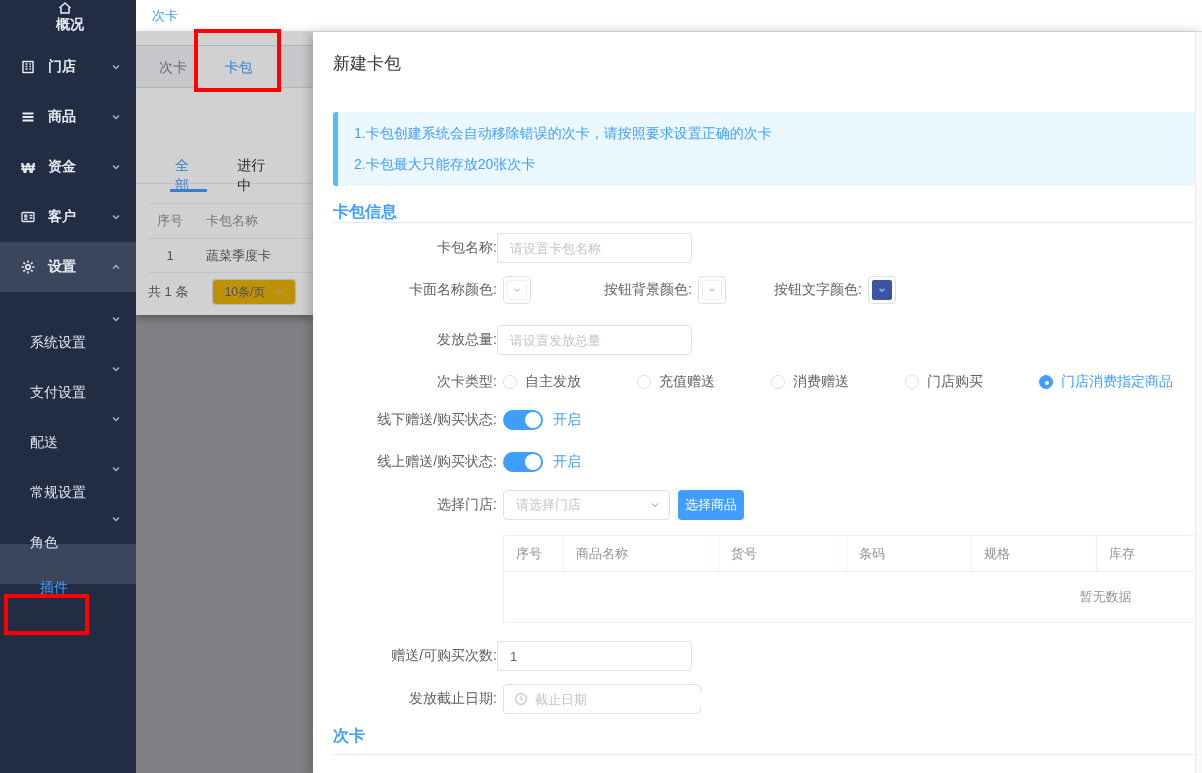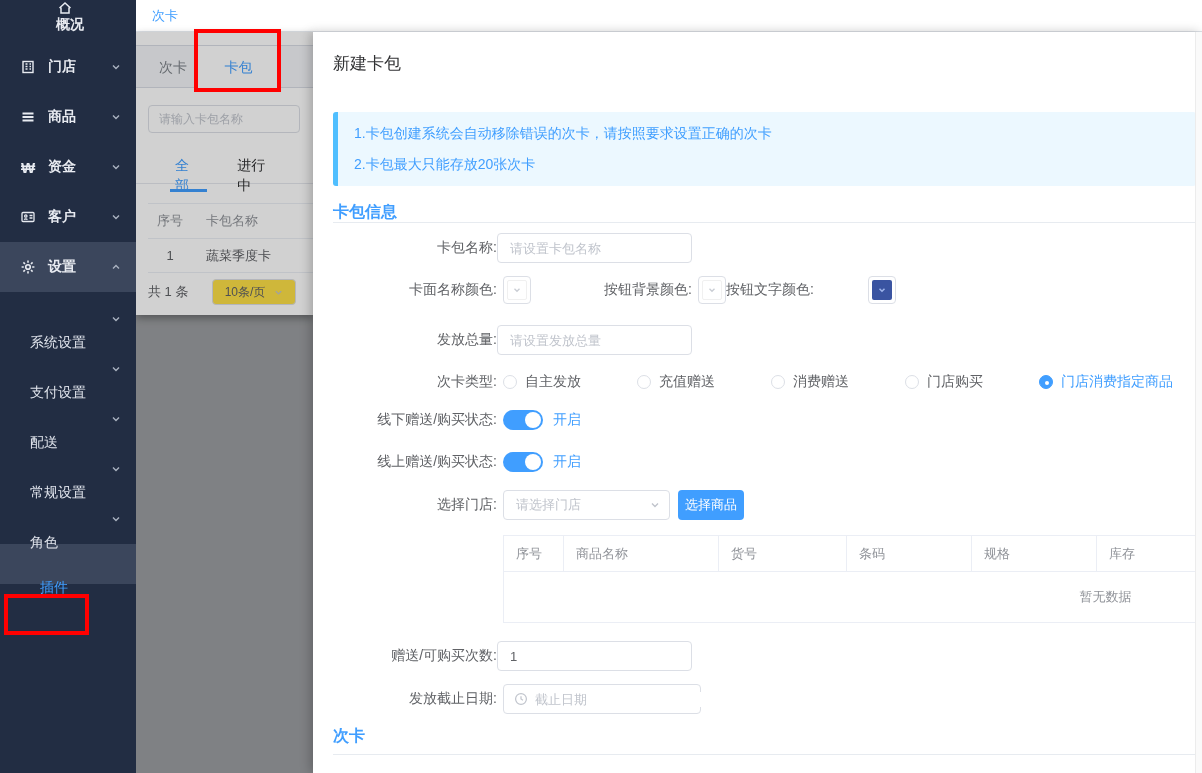--- a/index.html
+++ b/index.html
@@ -37,35 +37,35 @@
   .ftabs { position:absolute; left:0; top:123px; right:0; height:29px; border-bottom:1px solid #e4e7ed; padding-left:39px; display:flex; }
   .ftab { margin-right:35px; color:#303133; line-height:20px; position:relative; cursor:pointer; }
   .ftab.active { color:#409eff; }
   .ftab.active::after { content:""; position:absolute; left:-5px; right:-5px; bottom:-9px; height:3px; background:#409eff; }
   .ltable { position:absolute; left:12px; top:171px; right:0; font-size:13px; }
   .lt-head { display:flex; align-items:center; height:36px; border-top:1px solid #ebeef5; border-bottom:1px solid #ebeef5; color:#909399; }
   .lt-row { display:flex; align-items:center; height:34px; border-bottom:1px solid #ebeef5; color:#606266; cursor:pointer; }
   .ltc1 { width:44px; text-align:center; flex:none; }
   .ltc2 { padding-left:14px; }
   .lfooter { position:absolute; left:12px; top:247px; right:0; display:flex; align-items:center; font-size:13px; color:#606266; }
-  .psize { margin-left:24px; width:84px; height:26px; border:1px solid #dcdfe6; border-radius:4px; display:flex; align-items:center; justify-content:center; gap:8px; font-size:12px; color:#606266; cursor:pointer; background:#fde047; }
+  .psize { margin-left:24px; width:84px; height:26px; border:1px solid #dcdfe6; border-radius:4px; display:flex; align-items:center; justify-content:center; gap:8px; font-size:12px; color:#606266; cursor:pointer; background:#eab308; }
   .strip-overlay { position:absolute; inset:0; background:rgba(0,0,0,0.18); z-index:3; }
 
   
   .drawer { position:absolute; left:313px; top:32px; width:889px; height:741px; background:#fff; z-index:4; box-shadow:-3px 0 10px rgba(0,0,0,0.22); overflow:hidden; }
   .d-title { position:absolute; left:20px; top:20px; font-size:17px; color:#303133; }
   .notice { position:absolute; left:20px; top:80px; width:863px; height:74px; background:#ecf8ff; border-left:5px solid #50bfff; border-radius:3px; padding:13px 16px 0; color:#409eff; font-size:14px; }
   .notice p { margin-bottom:13px; }
   .sec { position:absolute; left:20px; color:#409eff; font-weight:bold; font-size:16px; }
   .div-line { position:absolute; left:20px; width:863px; height:1px; background:#e7ebf0; }
   .frow { position:absolute; left:20px; display:flex; align-items:center; font-size:14px; color:#606266; }
   .flabel { width:164px; text-align:right; flex:none; }
   .f-input { width:195px; height:30px; border:1px solid #dcdfe6; border-radius:4px; padding:0 12px; font-size:13px; color:#606266; outline:none; font-family:"Liberation Sans",sans-serif; }
   .lbl2 { width:161px; text-align:right; flex:none; }
-  .lbl3 { width:136px; text-align:left; flex:none; }
+  .lbl3 { width:136px; text-align:right; flex:none; }
   .swatch { margin-left:6px; width:28px; height:28px; border:1px solid #dcdfe6; border-radius:4px; padding:3px; background:#fff; cursor:pointer; flex:none; }
   .swatch-inner { width:20px; height:20px; border-radius:2px; display:flex; align-items:center; justify-content:center; color:#c9cdd4; }
   .swatch-inner.white { border:1px solid #f0f0f0; background:#fff; }
   .swatch-inner.navy { color:#9db4ea; }
   .ropt { display:flex; align-items:center; margin-left:56px; cursor:pointer; }
   .ropt.firstopt { margin-left:6px; }
   .radio { width:14px; height:14px; border-radius:50%; border:1px solid #dcdfe6; background:#fff; flex:none; position:relative; }
   .radio.sel { border-color:#409eff; background:#409eff; }
   .radio.sel::after { content:""; position:absolute; left:5px; top:5px; width:4px; height:4px; border-radius:50%; background:#fff; }
   .ropt .rtext { margin-left:8px; }
@@ -219,21 +219,20 @@
 <div class="topbar">
   <span class="topbar-tab">次卡</span>
 </div>
 
 <div class="strip">
   <div class="card">
     <div class="tabs-head">
       <div class="tab t1">次卡</div>
       <div class="tab t2">卡包</div>
     </div>
-    <input class="search-input" type="text" placeholder="请输入卡包名称" style="">
     <div class="ftabs">
       <div class="ftab active">全部</div>
       <div class="ftab">进行中</div>
     </div>
     <div class="ltable">
       <div class="lt-head">
         <div class="ltc1">序号</div>
         <div class="ltc2">卡包名称</div>
       </div>
       <div class="lt-row">

